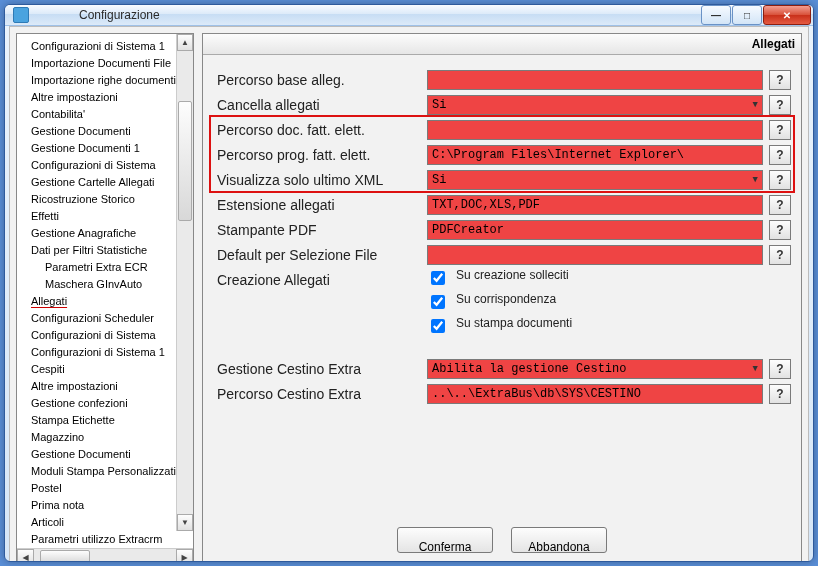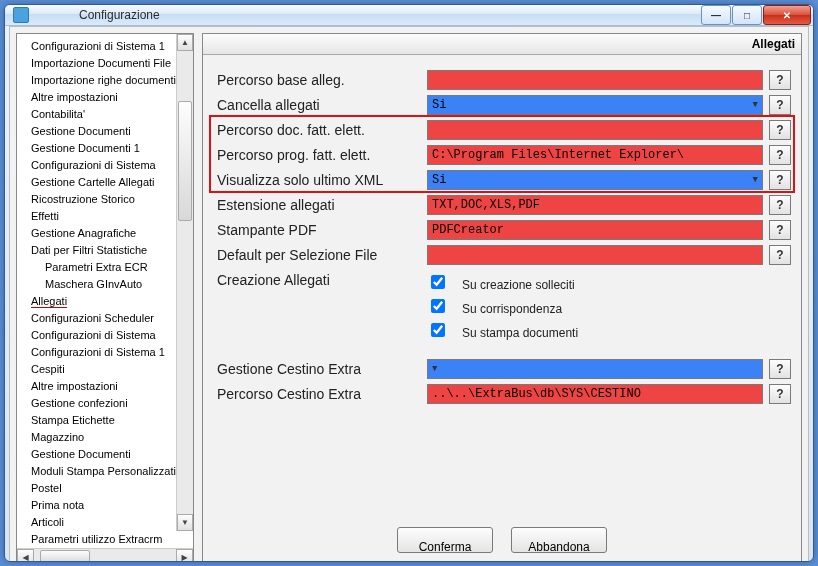--- a/index.html
+++ b/index.html
@@ -145,21 +145,21 @@
     border: 1px solid #7a7a7a;
     background: #ef4444;
     font-family: "Courier New", monospace;
     font-size: 12px;
     padding: 1px 4px;
   }
   .row .combo {
     width: 100%;
     height: 20px;
     border: 1px solid #7a7a7a;
-    background: #3b82f6;
+    background: #ef4444;
     font-family: "Courier New", monospace;
     font-size: 12px;
     padding: 1px 4px;
     display: flex;
     align-items: center;
     justify-content: space-between;
     cursor: pointer;
   }
   .combo .arrow { font-size: 9px; color: #333; }
   .help-btn {
@@ -171,24 +171,24 @@
     cursor: pointer;
     margin-left: 2px;
   }
   .red-box {
     position: absolute;
     border: 2px solid #d11;
     pointer-events: none;
   }
   .checkbox-row {
     display: flex;
-    align-items: flex-end;
+    align-items: flex-start;
     height: 24px;
     padding-left: 214px;
-    gap: 14px;
+    gap: 8px;
   }
   .checkbox-row input { width: 14px; height: 14px; }
   .checkbox-row label { font-size: 12px; color: #222; }
   .gap { height: 16px; }
   .button-bar {
     display: flex;
     justify-content: center;
     gap: 18px;
     padding: 10px 0 12px 0;
   }
@@ -358,20 +358,21 @@
           <input type="checkbox" checked="" style="">
           <label>Su stampa documenti</label>
         </div>
 
         <div class="gap"></div>
 
         <div class="row">
           <div class="label">Gestione Cestino Extra</div>
           <div class="field">
               <div class="combo">
+                <span>Abilita la gestione Cestino</span>
                 <span class="arrow">▼</span>
               </div>
             </div>
           <div class="help-btn">?</div>
         </div>
 
         <div class="row">
           <div class="label">Percorso Cestino Extra</div>
           <div class="field">
               <input type="text" value="..\..\ExtraBus\db\SYS\CESTINO" style="">

